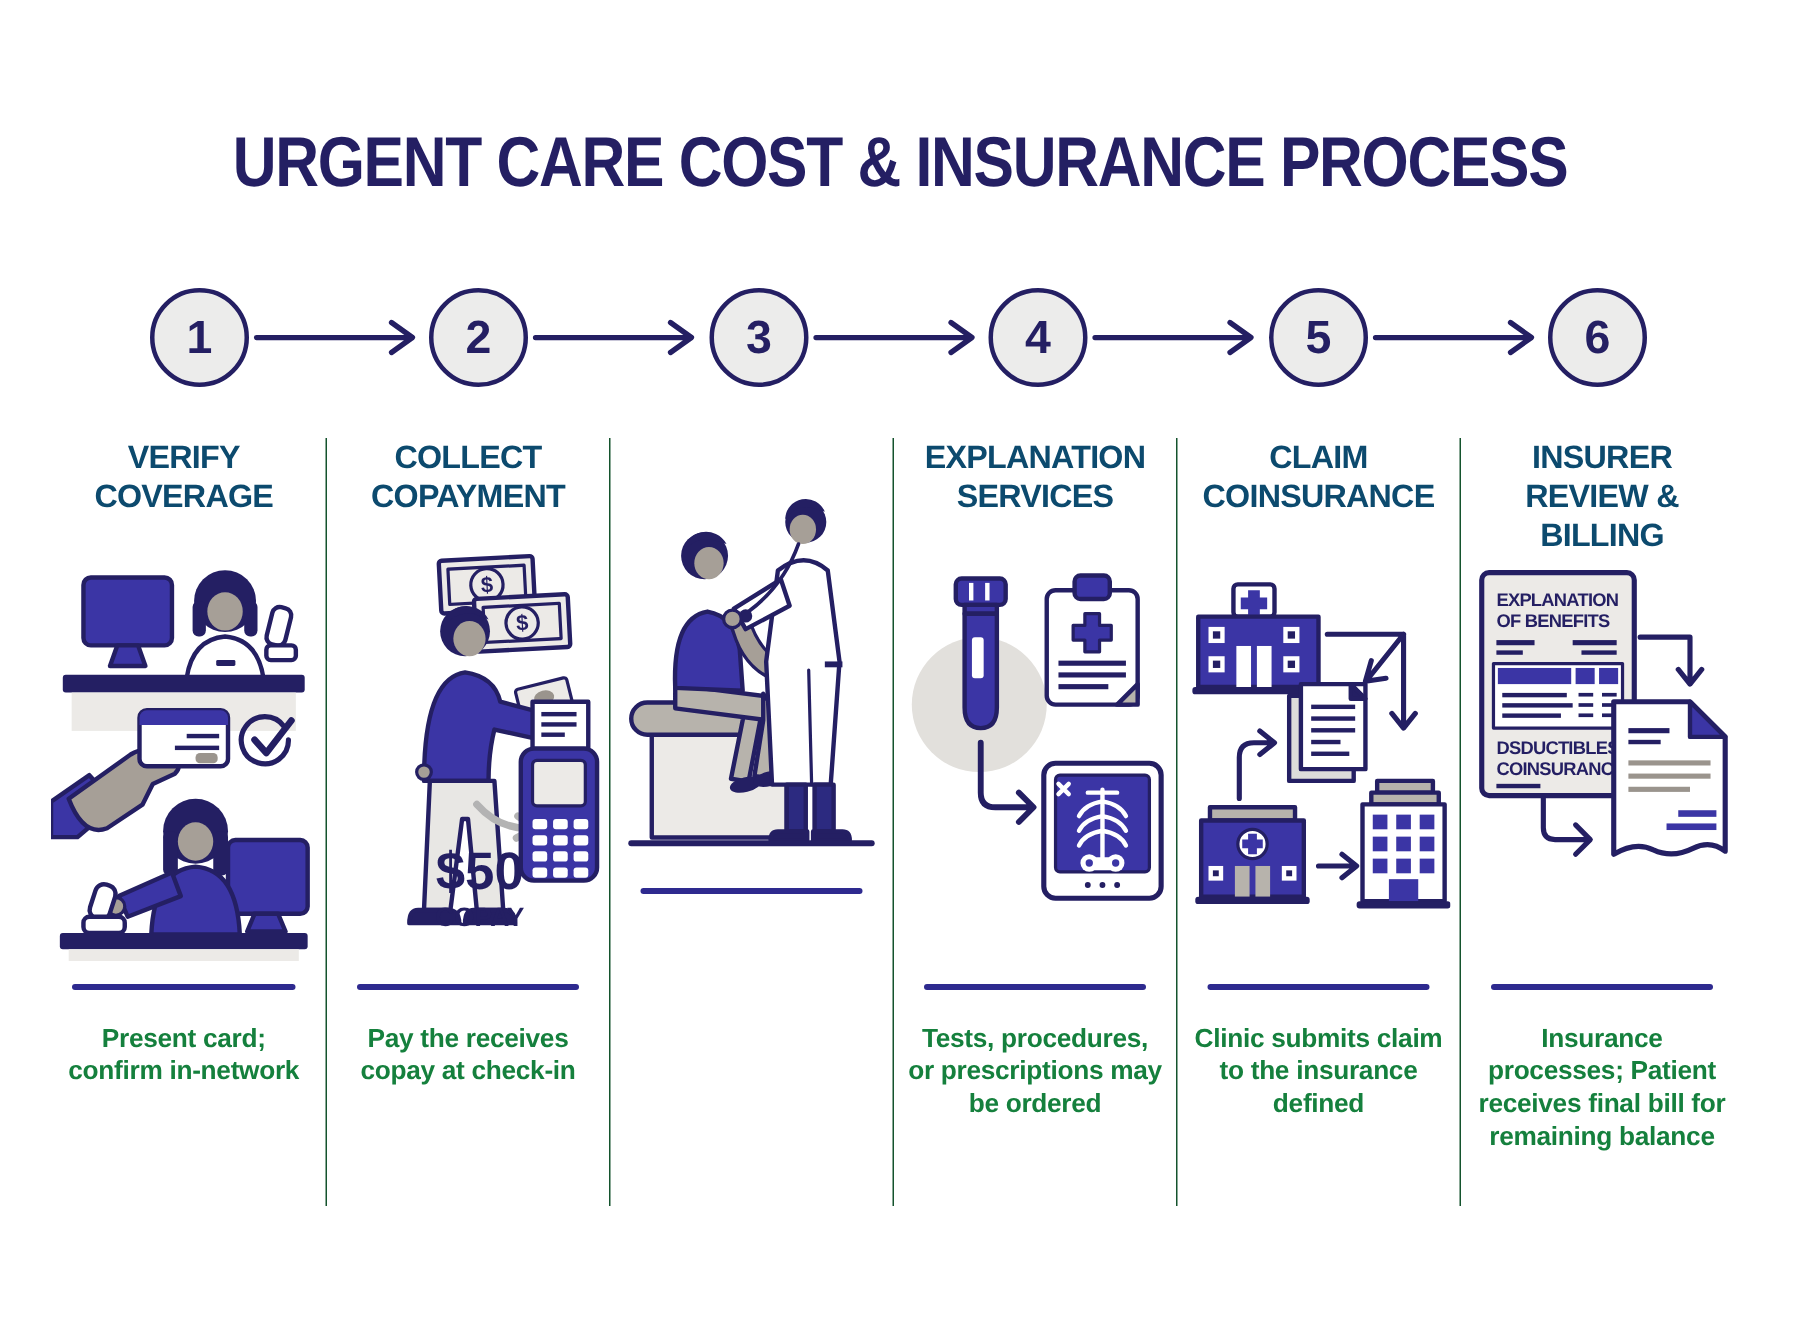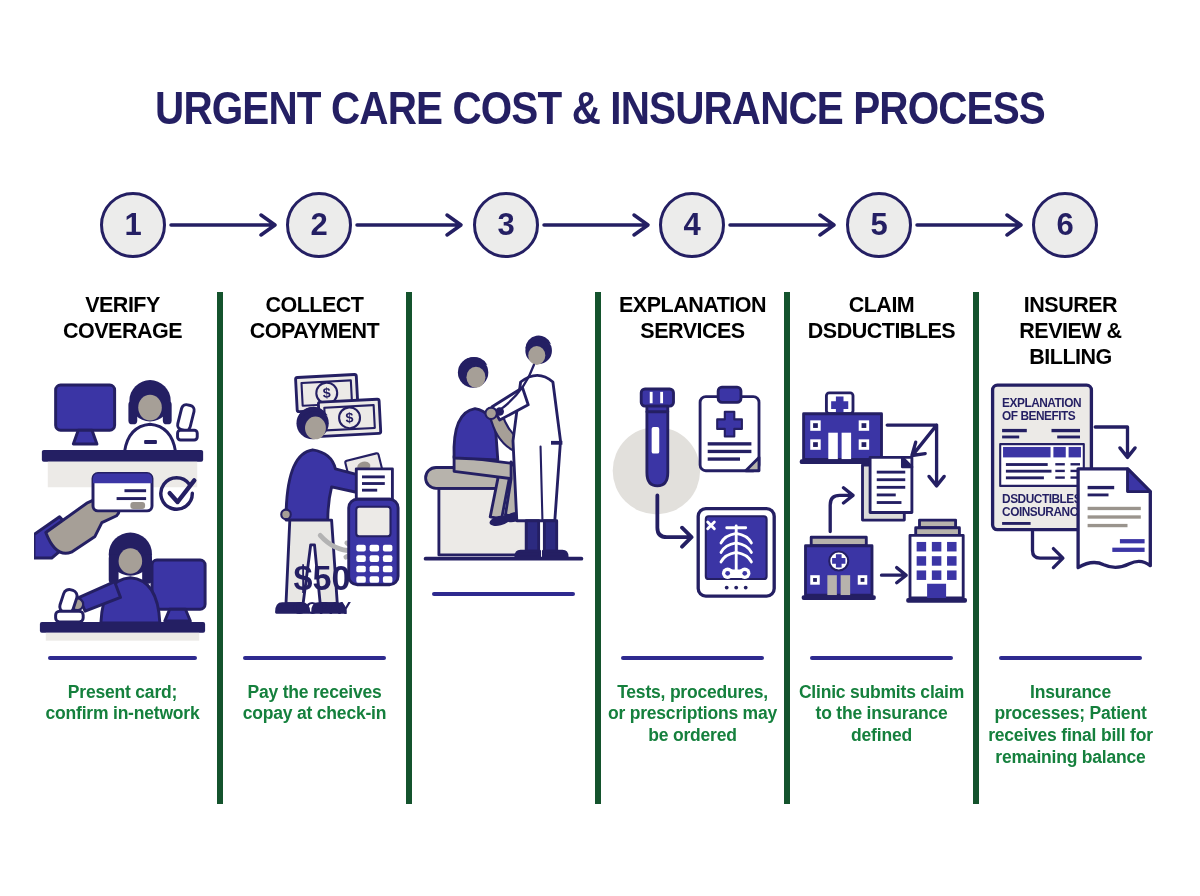--- a/index.html
+++ b/index.html
@@ -21,24 +21,24 @@
     display:flex;align-items:center;justify-content:center;
     font-size:31px;font-weight:bold;color:#241f63;
   }
 
   
   #columns{
     position:absolute;top:292px;left:28px;width:1134px;height:512px;
     display:grid;grid-template-columns:repeat(6,1fr);
   }
   .col{position:relative;box-sizing:border-box;padding:0 6px;display:flex;flex-direction:column;align-items:center;}
-  .col + .col{border-left:6px solid #14532d;}
+  .col + .col{border-left:1px solid #14532d;}
   .col-header{
     height:64px;max-width:152px;display:flex;align-items:flex-start;justify-content:center;
-    text-align:center;font-size:21.5px;font-weight:bold;color:#000000;
+    text-align:center;font-size:21.5px;font-weight:bold;color:#0c4a6e;
     line-height:1.22;letter-spacing:-0.5px;
   }
   .illus{width:100%;height:294px;display:flex;justify-content:center;}
   .illus svg{height:294px;width:100%;}
   .col-line{width:84%;height:3.5px;background:#2e2a8f;border-radius:2px;margin-top:6px;}
   .col-desc{
     margin-top:22px;max-width:170px;text-align:center;
     font-size:17.5px;font-weight:bold;color:#15803d;line-height:1.25;letter-spacing:-0.2px;
   }
 
@@ -294,21 +294,21 @@
               <circle class="fn" cx="146" cy="215" r="2"></circle>
             </g>
           </g>
         </svg>
       </div>
       <div class="col-line"></div>
       <div class="col-desc">Tests, procedures, or prescriptions may be ordered</div>
     </div>
 
     <div class="col">
-      <div class="col-header">CLAIM DSDUCTIBLES</div>
+      <div class="col-header">CLAIM COINSURANCE</div>
       <div class="illus">
         <svg viewBox="0 0 180 280">
           <g transform="translate(0,20)">
             <g>
               <rect class="o fw" x="32" y="4" width="28" height="22" rx="3"></rect>
               <path class="fi" d="M42,8 h8 v5 h5 v8 h-5 v5 h-8 v-5 h-5 v-8 h5 z"></path>
               <rect class="o fi" x="8" y="26" width="82" height="48"></rect>
               <rect class="fw" x="15" y="33" width="11" height="11"></rect>
                 <rect class="fn" x="18" y="36" width="5" height="5"></rect>
               <rect class="fw" x="66" y="33" width="11" height="11"></rect>

